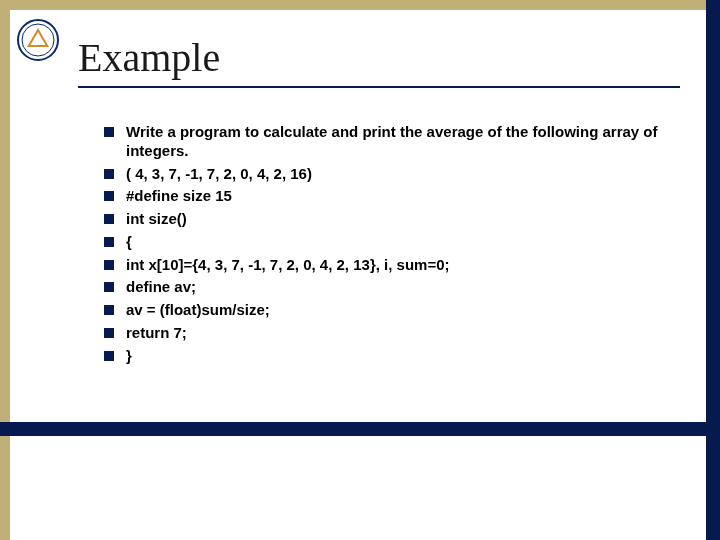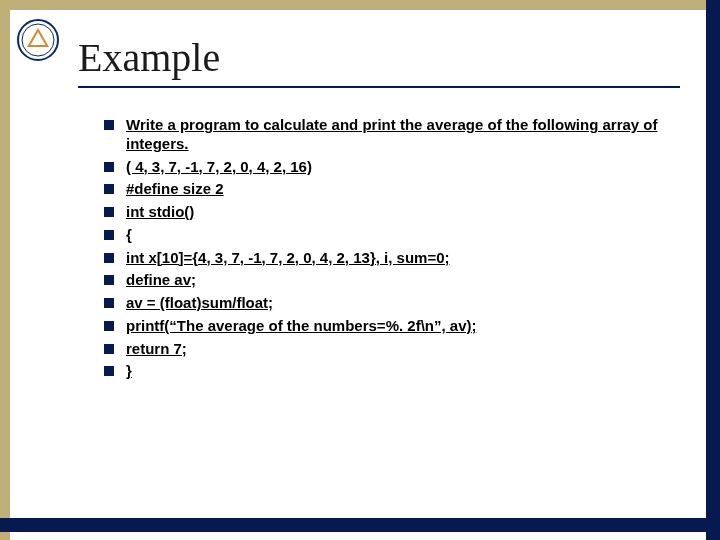--- a/index.html
+++ b/index.html
@@ -7,21 +7,21 @@
     padding: 0;
     width: 720px;
     height: 540px;
     background: #ffffff;
     font-family: Arial, Helvetica, sans-serif;
     overflow: hidden;
   }
   .slide {
     position: relative;
     width: 720px;
-    height: 532px;
+    height: 436px;
     box-sizing: border-box;
     border-radius: 19px;
   }
   .bar-top {
     position: absolute;
     left: 0; top: 0;
     width: 720px; height: 10px;
     background: #c0b078;
   }
   .bar-left {
@@ -59,23 +59,22 @@
     position: absolute;
     left: 78px;
     top: 86px;
     width: 602px;
     height: 2px;
     background: #061a4f;
   }
   .content {
     position: absolute;
     left: 104px;
-    top: 116px;
+    top: 123px;
     width: 586px;
-    text-decoration: underline;
   }
   .li {
     position: relative;
     padding-left: 22px;
     font-size: 15px;
     font-weight: bold;
     color: #000;
     line-height: 1.25;
     margin-bottom: 4px;
     font-family: Arial, Helvetica, sans-serif;
@@ -107,24 +106,23 @@
       <polygon points="22,14 29.5,27 14.5,27" fill="#fff"></polygon>
     </svg>
   </div>
 
   <div class="title">Example</div>
   <div class="underline"></div>
 
   <div class="content">
     <div class="li"><span>Write a program to calculate and print the average of the following array of integers.</span></div>
     <div class="li"><span>( 4, 3, 7, -1, 7, 2, 0, 4, 2, 16)</span></div>
-    <div class="li"><span>#define size 2</span></div>
-    <div class="li"><span>int stdio()</span></div>
+    <div class="li"><span>#define size 15</span></div>
+    <div class="li"><span>int size()</span></div>
     <div class="li"><span>{</span></div>
     <div class="li"><span>int x[10]={4, 3, 7, -1, 7, 2, 0, 4, 2, 13}, i, sum=0;</span></div>
     <div class="li"><span>define av;</span></div>
-    <div class="li"><span>av = (float)sum/float;</span></div>
-    <div class="li"><span>printf(“The average of the numbers=%. 2f\n”, av);</span></div>
+    <div class="li"><span>av = (float)sum/size;</span></div>
     <div class="li"><span>return 7;</span></div>
     <div class="li"><span>}</span></div>
   </div>
 
 </div>
 
 </body></html>

